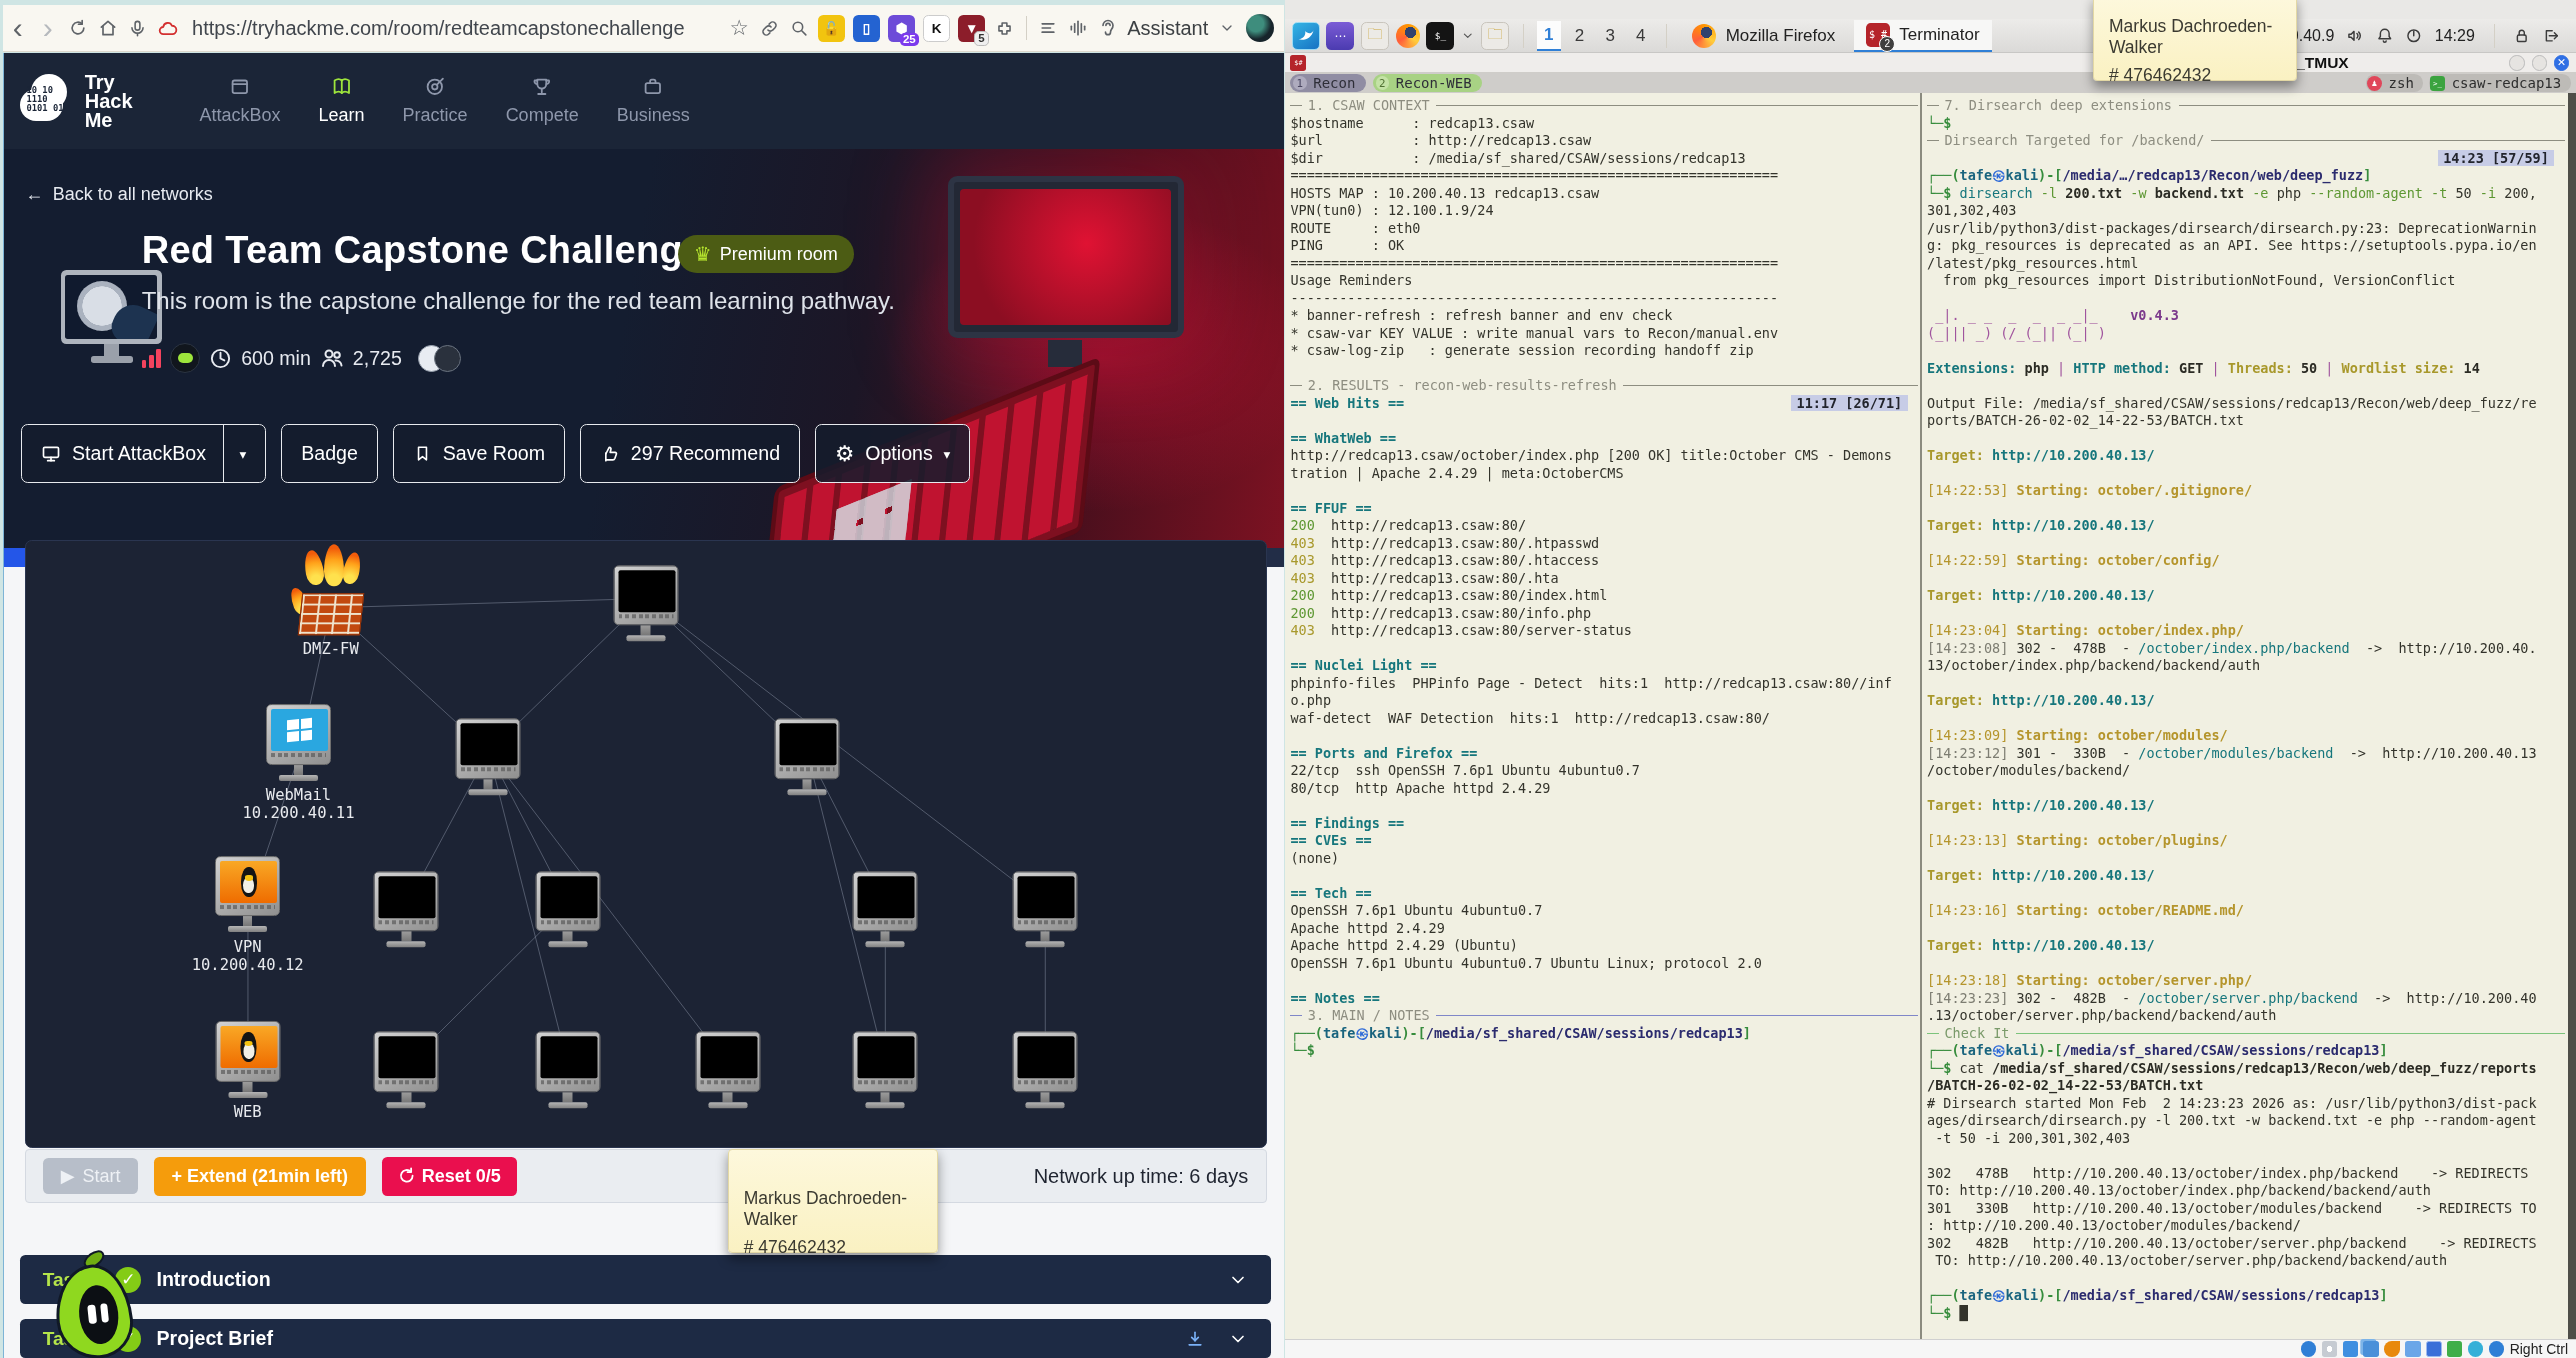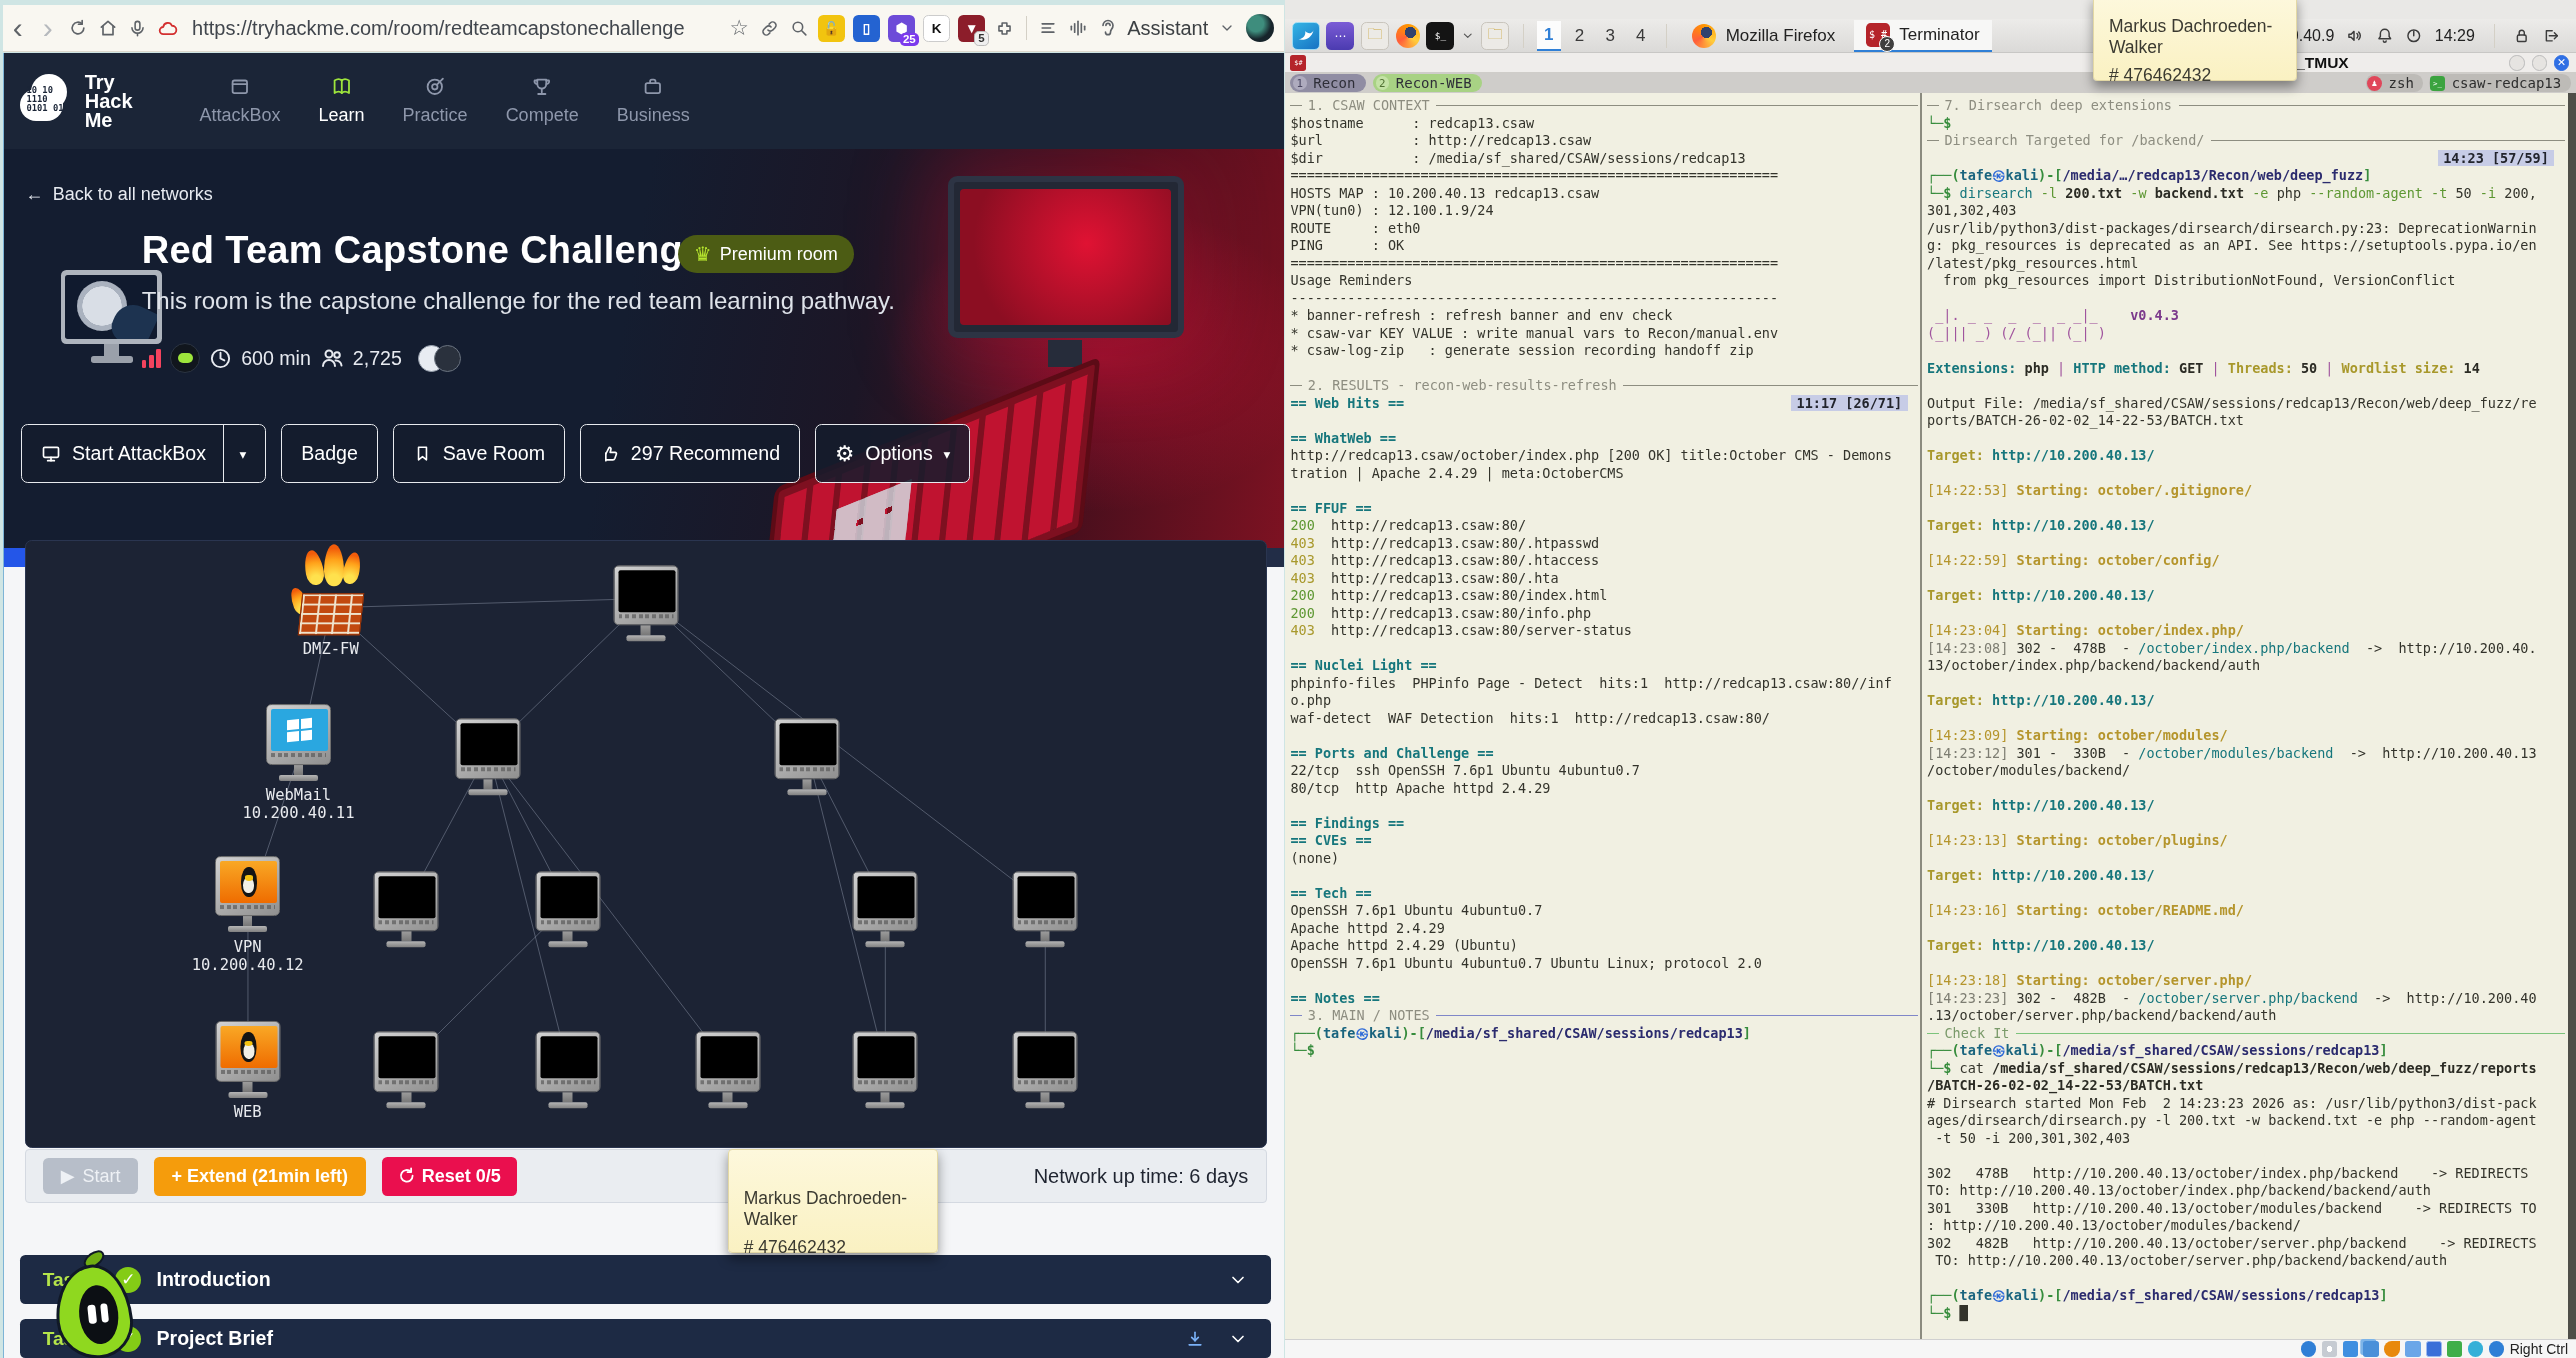--- a/index.html
+++ b/index.html
@@ -888,21 +888,21 @@
           <div class="tl"><span class="ol">403</span><span class="df">  http://redcap13.csaw:80/.hta</span></div>
           <div class="tl"><span class="gn">200</span><span class="df">  http://redcap13.csaw:80/index.html</span></div>
           <div class="tl"><span class="gn">200</span><span class="df">  http://redcap13.csaw:80/info.php</span></div>
           <div class="tl"><span class="ol">403</span><span class="df">  http://redcap13.csaw:80/server-status</span></div>
           <div class="tl"></div>
           <div class="tl"><span class="te">== Nuclei Light ==</span></div>
           <div class="tl"><span class="df">phpinfo-files  PHPinfo Page - Detect  hits:1  http://redcap13.csaw:80//inf</span></div>
           <div class="tl"><span class="df">o.php</span></div>
           <div class="tl"><span class="df">waf-detect  WAF Detection  hits:1  http://redcap13.csaw:80/</span></div>
           <div class="tl"></div>
-          <div class="tl"><span class="te">== Ports and Challenge ==</span></div>
+          <div class="tl"><span class="te">== Ports and Firefox ==</span></div>
           <div class="tl"><span class="df">22/tcp  ssh OpenSSH 7.6p1 Ubuntu 4ubuntu0.7</span></div>
           <div class="tl"><span class="df">80/tcp  http Apache httpd 2.4.29</span></div>
           <div class="tl"></div>
           <div class="tl"><span class="te">== Findings ==</span></div>
           <div class="tl"><span class="te">== CVEs ==</span></div>
           <div class="tl"><span class="df">(none)</span></div>
           <div class="tl"></div>
           <div class="tl"><span class="te">== Tech ==</span></div>
           <div class="tl"><span class="df">OpenSSH 7.6p1 Ubuntu 4ubuntu0.7</span></div>
           <div class="tl"><span class="df">Apache httpd 2.4.29</span></div>

